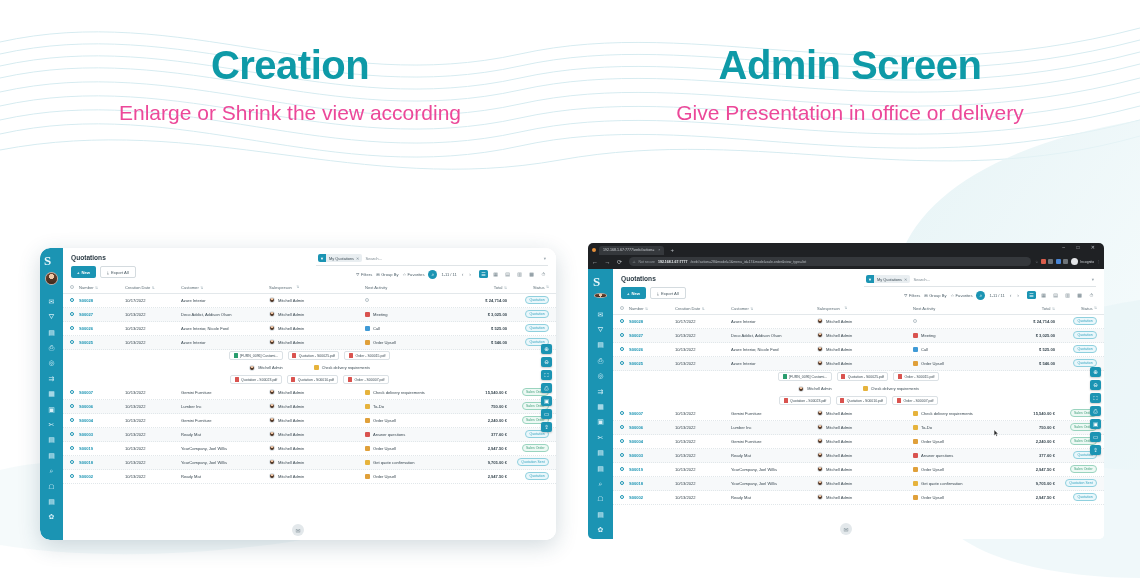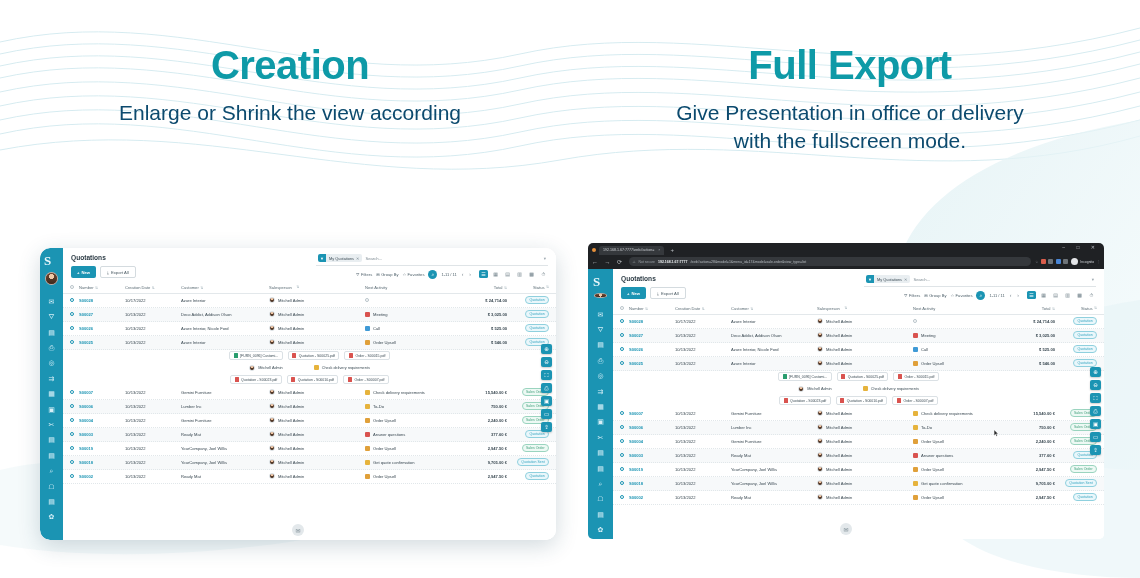--- a/index.html
+++ b/index.html
@@ -15,21 +15,21 @@
   
   .headings { position:absolute; top:0; left:0; width:1140px; z-index:2; }
   .col { position:absolute; top:44px; width:560px; text-align:center; }
   .col.left  { left:10px; }
   .col.right { left:570px; }
   .h-title {
     font-size:40px; font-weight:bold; color:#0e9aa7; letter-spacing:-0.5px;
     line-height:1.08;
   }
   .h-sub {
-    margin-top:12px; font-size:21px; color:#0c4a6e; line-height:1.32;
+    margin-top:12px; font-size:21px; color:#ec4899; line-height:1.32;
     font-weight:400;
   }
 
   
   .shot { position:absolute; z-index:3; }
   .shot.left  { left:40px;  top:248px; width:516px; height:292px;
                 border-radius:10px; background:#fff;
                 box-shadow:0 6px 22px rgba(30,70,90,.20); overflow:hidden; }
   .shot.right { left:588px; top:243px; width:516px; height:296px; }
 
@@ -219,24 +219,23 @@
 </svg>
 
 <div class="headings">
   <div class="col left">
     <div class="h-title">Creation</div>
     <div class="h-sub">
       <div>Enlarge or Shrink the view according</div>
     </div>
   </div>
   <div class="col right">
-    <div class="h-title">Full Export</div>
+    <div class="h-title">Admin Screen</div>
     <div class="h-sub">
       <div>Give Presentation in office or delivery</div>
-      <div>with the fullscreen mode.</div>
     </div>
   </div>
 </div>
 
 <div class="shot left">
   <div class="window">
     <div class="osb">
       <div class="osb-logo">S</div>
       <div class="osb-av">
           <i></i>

